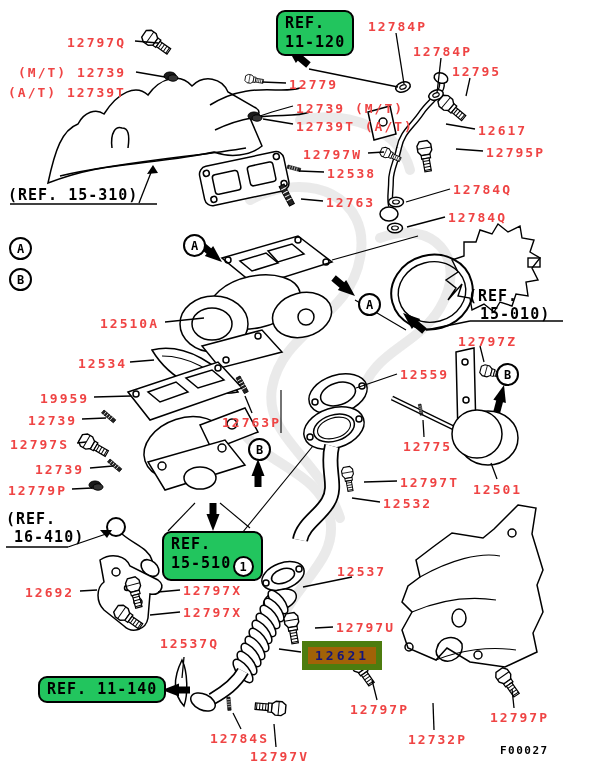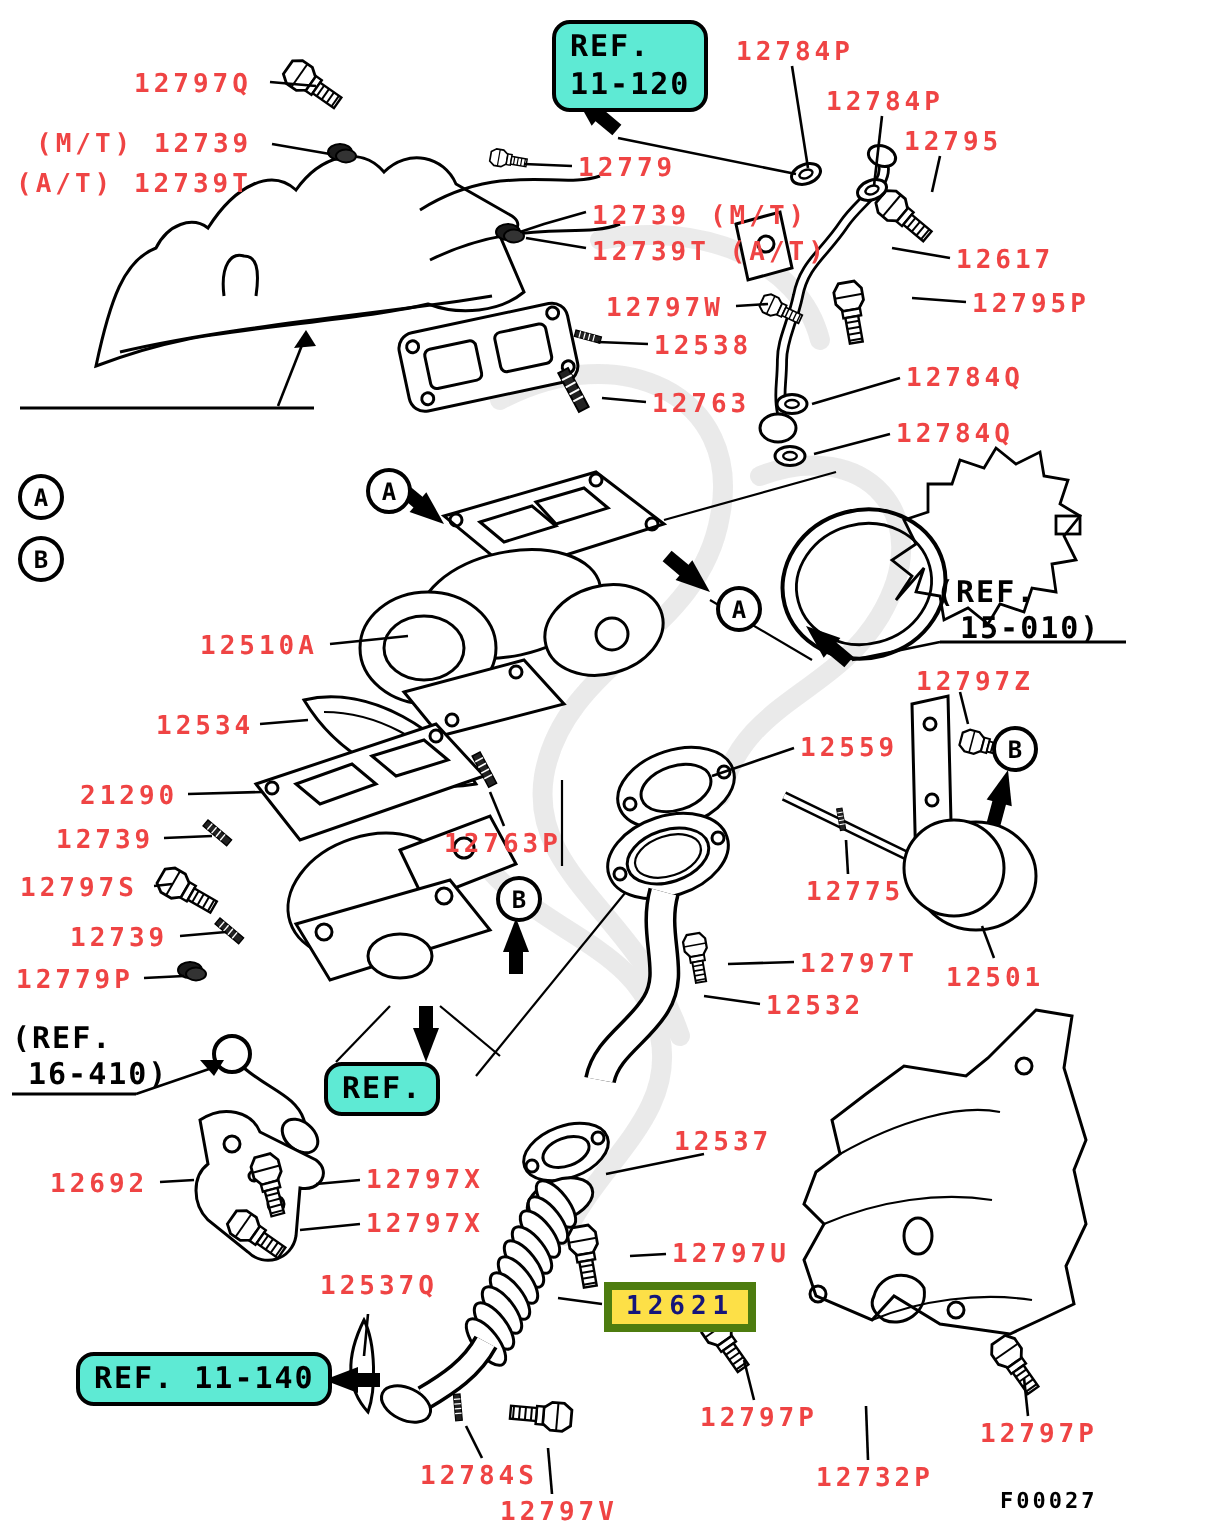--- a/index.html
+++ b/index.html
@@ -1,32 +1,32 @@
 <!DOCTYPE html>
 <html><head>
 <meta charset="utf-8">
 <style>
   html,body{margin:0;padding:0;background:#fff;}
   #stage{position:relative;width:609px;height:768px;background:#fff;overflow:hidden;
          font-family:"DejaVu Sans Mono",monospace;}
   #art{position:absolute;left:0;top:0;z-index:1;}
   .lbl{position:absolute;z-index:3;font:bold 13px "DejaVu Sans Mono",monospace;
        letter-spacing:2px;white-space:nowrap;color:#ef4444;}
-  .refbox{position:absolute;z-index:3;border:2px solid #000;border-radius:9px;background:#5eead4;
+  .refbox{position:absolute;z-index:3;border:2px solid #000;border-radius:9px;background:#22c55e;
           font:bold 15px "DejaVu Sans Mono",monospace;letter-spacing:1px;line-height:1.25;
           padding:2px 7px;white-space:nowrap;}
   .refbox.small{font-size:14px;letter-spacing:0.5px;padding:1px 6px;}
   .prefs{position:absolute;z-index:3;font:bold 15px "DejaVu Sans Mono",monospace;
          letter-spacing:1px;line-height:1.2;white-space:nowrap;color:#000;}
   .circ{position:absolute;z-index:4;width:19px;height:19px;border:2px solid #000;border-radius:50%;
         background:#fff;font:bold 12px "DejaVu Sans Mono",monospace;display:flex;
         align-items:center;justify-content:center;}
   .circ.inline{position:relative;display:inline-flex;width:17px;height:17px;vertical-align:-3px;
         margin-left:2px;}
-  .hl{position:absolute;z-index:4;background:#fde047;border:4px solid #4d7c0f;color:#15157a;
+  .hl{position:absolute;z-index:4;background:#a16207;border:6px solid #4d7c0f;color:#15157a;
       font:bold 13px "DejaVu Sans Mono",monospace;letter-spacing:3px;padding:1px 7px;}
   .figcode{position:absolute;z-index:3;font:bold 11px "DejaVu Sans Mono",monospace;
       letter-spacing:1.5px;color:#000;}
 </style>
 </head>
 <body>
 
 <div id="stage">
 
 <svg id="art" width="609" height="768" viewBox="0 0 609 768">
@@ -340,21 +340,21 @@
 <span class="lbl" style="left:303px;top:147px">12797W</span>
 <span class="lbl" style="left:486px;top:145px">12795P</span>
 <span class="lbl" style="left:327px;top:166px">12538</span>
 <span class="lbl" style="left:453px;top:182px">12784Q</span>
 <span class="lbl" style="left:326px;top:195px">12763</span>
 <span class="lbl" style="left:448px;top:210px">12784Q</span>
 <span class="lbl" style="left:100px;top:316px">12510A</span>
 <span class="lbl" style="left:458px;top:334px">12797Z</span>
 <span class="lbl" style="left:78px;top:356px">12534</span>
 <span class="lbl" style="left:400px;top:367px">12559</span>
-<span class="lbl" style="left:40px;top:391px">21290</span>
+<span class="lbl" style="left:40px;top:391px">19959</span>
 <span class="lbl" style="left:28px;top:413px">12739</span>
 <span class="lbl" style="left:222px;top:415px">12763P</span>
 <span class="lbl" style="left:10px;top:437px">12797S</span>
 <span class="lbl" style="left:35px;top:462px">12739</span>
 <span class="lbl" style="left:403px;top:439px">12775</span>
 <span class="lbl" style="left:8px;top:483px">12779P</span>
 <span class="lbl" style="left:400px;top:475px">12797T</span>
 <span class="lbl" style="left:473px;top:482px">12501</span>
 <span class="lbl" style="left:383px;top:496px">12532</span>
 <span class="lbl" style="left:337px;top:564px">12537</span>
@@ -369,20 +369,21 @@
 <span class="lbl" style="left:408px;top:732px">12732P</span>
 <span class="lbl" style="left:490px;top:710px">12797P</span>
 
 <span class="hl" style="left:302px;top:641px">12621</span>
 
 <div class="refbox" style="left:276px;top:10px">
   <div>REF.</div>
   <div>11-120</div>
 </div>
 
+<div class="prefs" style="left:8px;top:186px">(REF. 15-310)</div>
 
 <span class="circ" style="left:9px;top:237px">A</span>
 
 <span class="circ" style="left:9px;top:268px">B</span>
 
 <span class="circ" style="left:183px;top:234px">A</span>
 <span class="circ" style="left:358px;top:293px">A</span>
 <span class="circ" style="left:496px;top:363px">B</span>
 <span class="circ" style="left:248px;top:438px">B</span>
 
@@ -391,19 +392,20 @@
   <div style="padding-left:12px">15-010)</div>
 </div>
 
 <div class="prefs" style="left:6px;top:510px">
   <div>(REF.</div>
   <div style="padding-left:8px">16-410)</div>
 </div>
 
 <div class="refbox" style="left:162px;top:531px">
   <div>REF.</div>
+  <div><span>15-510</span><span class="circ inline">1</span></div>
 </div>
 
 <div class="refbox" style="left:38px;top:676px">REF. 11-140</div>
 
 <span class="figcode" style="left:500px;top:744px">F00027</span>
 
 </div>
 
 </body></html>

